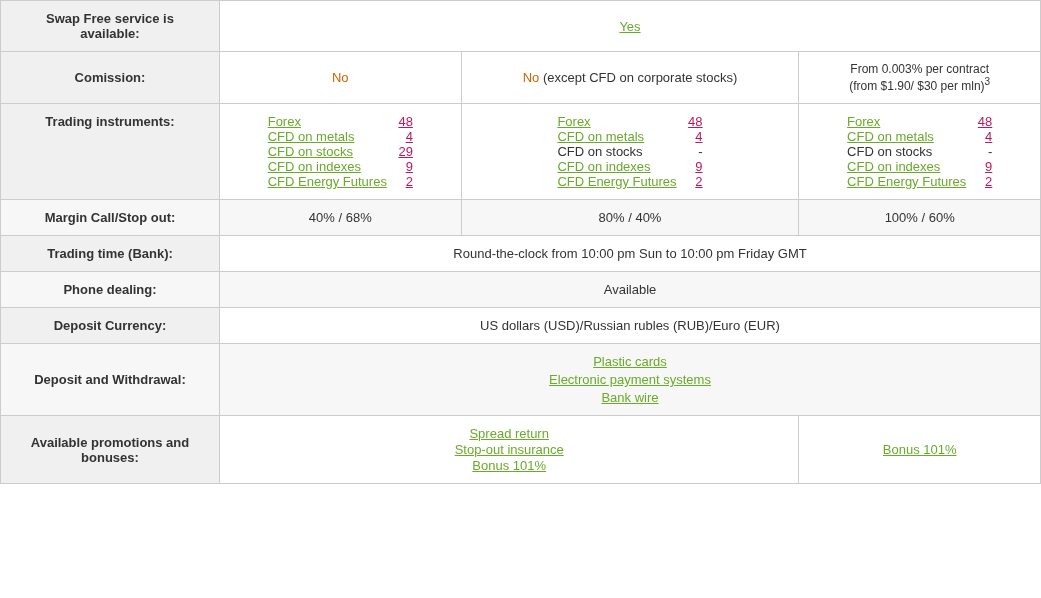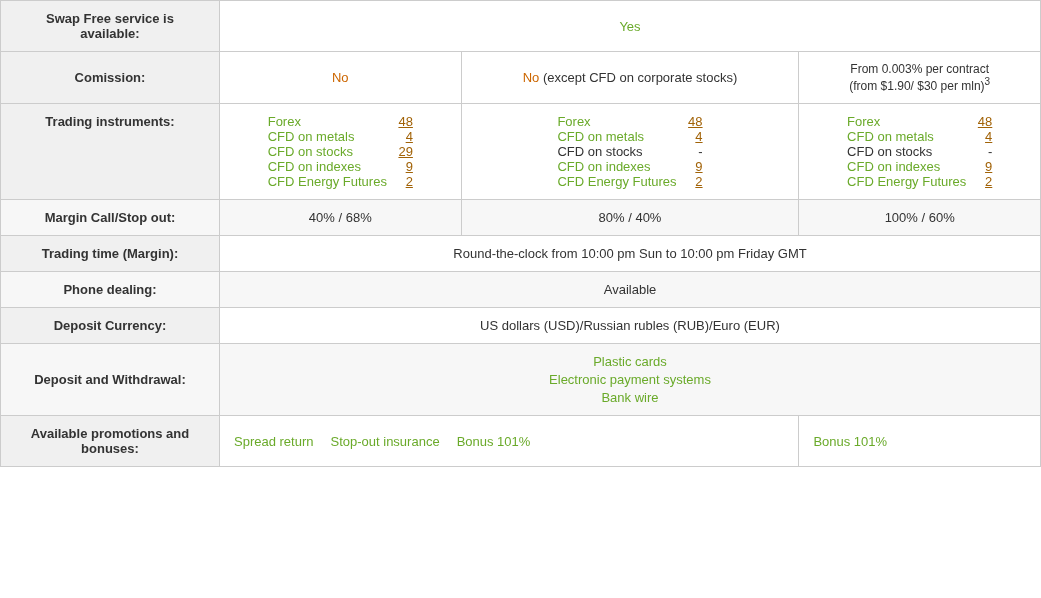--- a/index.html
+++ b/index.html
@@ -29,20 +29,21 @@
       background: #f0f0f0;
       font-weight: bold;
       width: 219px;
       text-align: center;
     }
     .content-cell {
       text-align: center;
     }
     .link {
       color: #6aaa2a;
+      text-decoration: underline;
       cursor: pointer;
       text-align: right;
     }
     .no-text {
       color: #cc6600;
     }
     .gray-bg {
       background: #f7f7f7;
     }
     .trading-instruments-row td {
@@ -51,42 +52,43 @@
     .instrument-block {
       display: inline-block;
       text-align: left;
     }
     .instrument-line {
       display: flex;
       justify-content: space-between;
       gap: 8px;
     }
     .instrument-line .num {
-      color: #a16207;
+      color: #be185d;
       text-decoration: underline;
       min-width: 18px;
       text-align: right;
     }
     .instrument-line .dash {
       min-width: 18px;
       text-align: right;
     }
     sup {
       font-size: 10px;
     }
     .deposit-links {
       display: flex;
       flex-direction: column;
       align-items: center;
       gap: 3px;
     }
     .promotions-col {
       display: flex;
+      flex-direction: column;
       align-items: center;
-      gap: 17px;
+      gap: 1px;
     }
   </style>
 </head>
 <body>
 
 <table>
 
   <tbody>
       <tr>
     <td class="label-cell">Swap Free service is available:</td>
@@ -189,21 +191,21 @@
   </tr>
 
   <tr class="gray-bg">
     <td class="label-cell gray-bg">Margin Call/Stop out:</td>
     <td class="content-cell gray-bg">40% / 68%</td>
     <td class="content-cell gray-bg">80% / 40%</td>
     <td class="content-cell gray-bg">100% / 60%</td>
   </tr>
 
   <tr>
-    <td class="label-cell">Trading time (Margin):</td>
+    <td class="label-cell">Trading time (Bank):</td>
     <td class="content-cell" colspan="3">Round-the-clock from 10:00 pm Sun to 10:00 pm Friday GMT</td>
   </tr>
 
   <tr class="gray-bg">
     <td class="label-cell gray-bg">Phone dealing:</td>
     <td class="content-cell gray-bg" colspan="3">Available</td>
   </tr>
 
   <tr>
     <td class="label-cell">Deposit Currency:</td>

